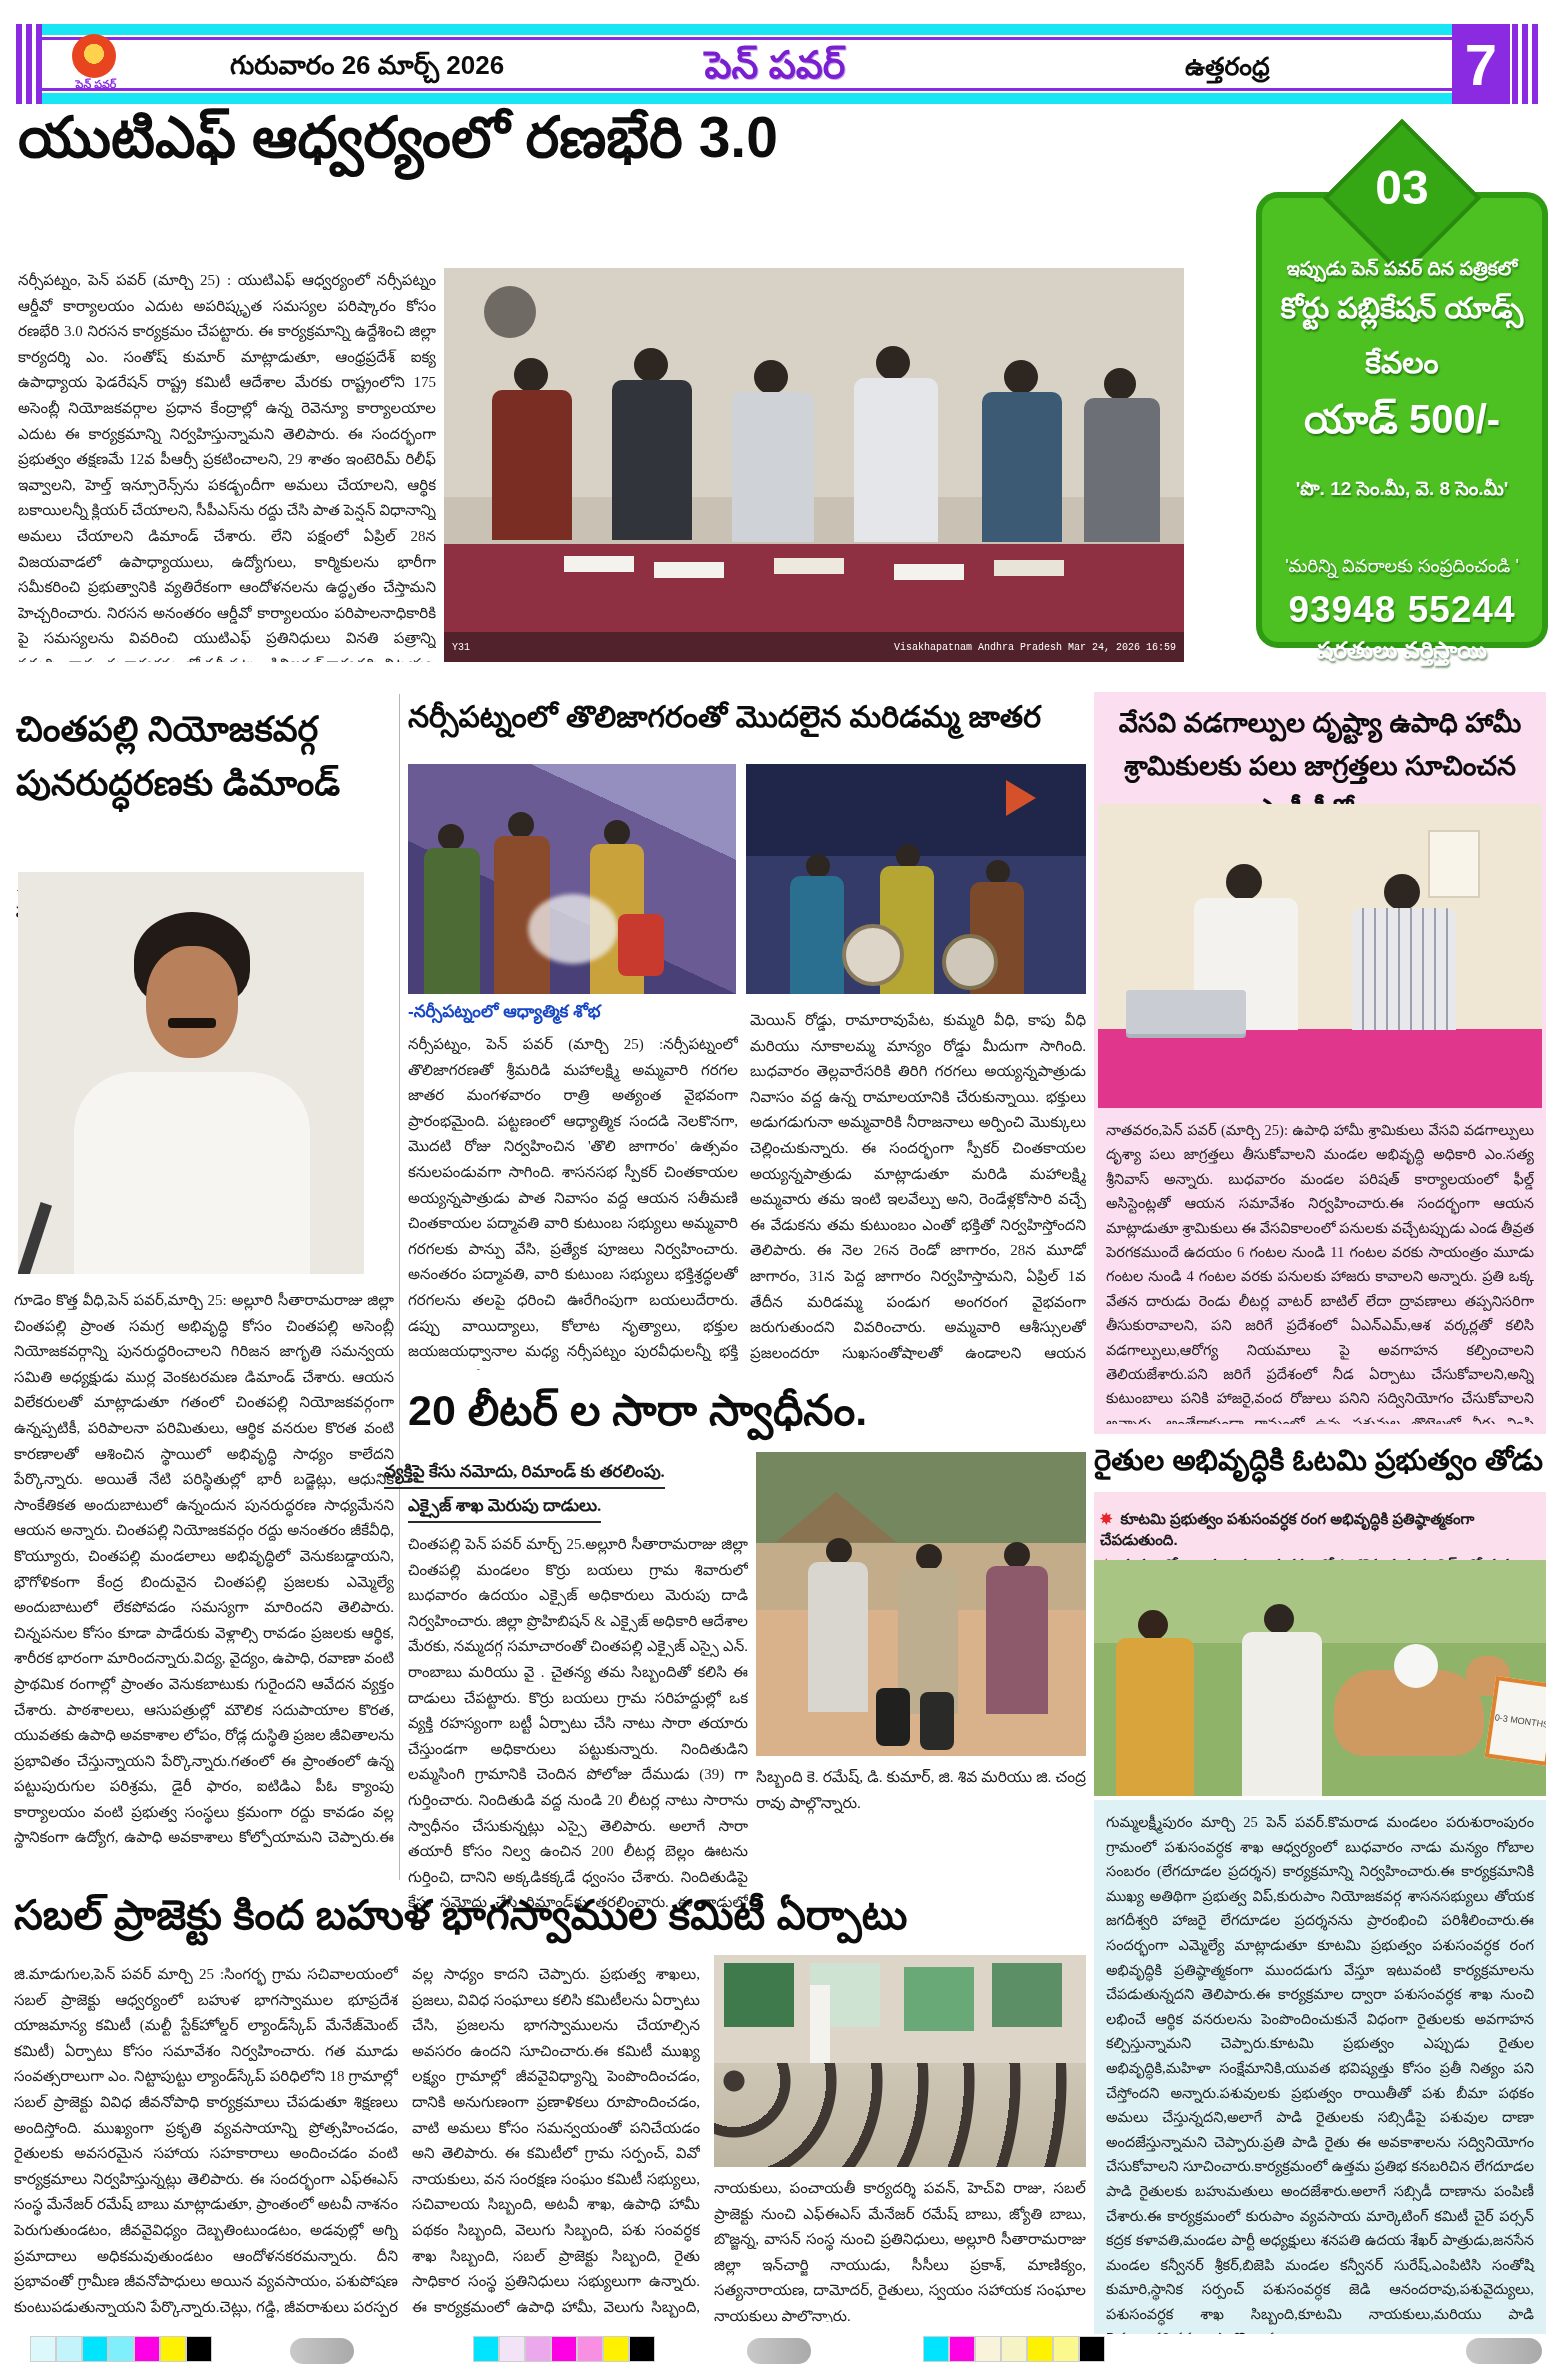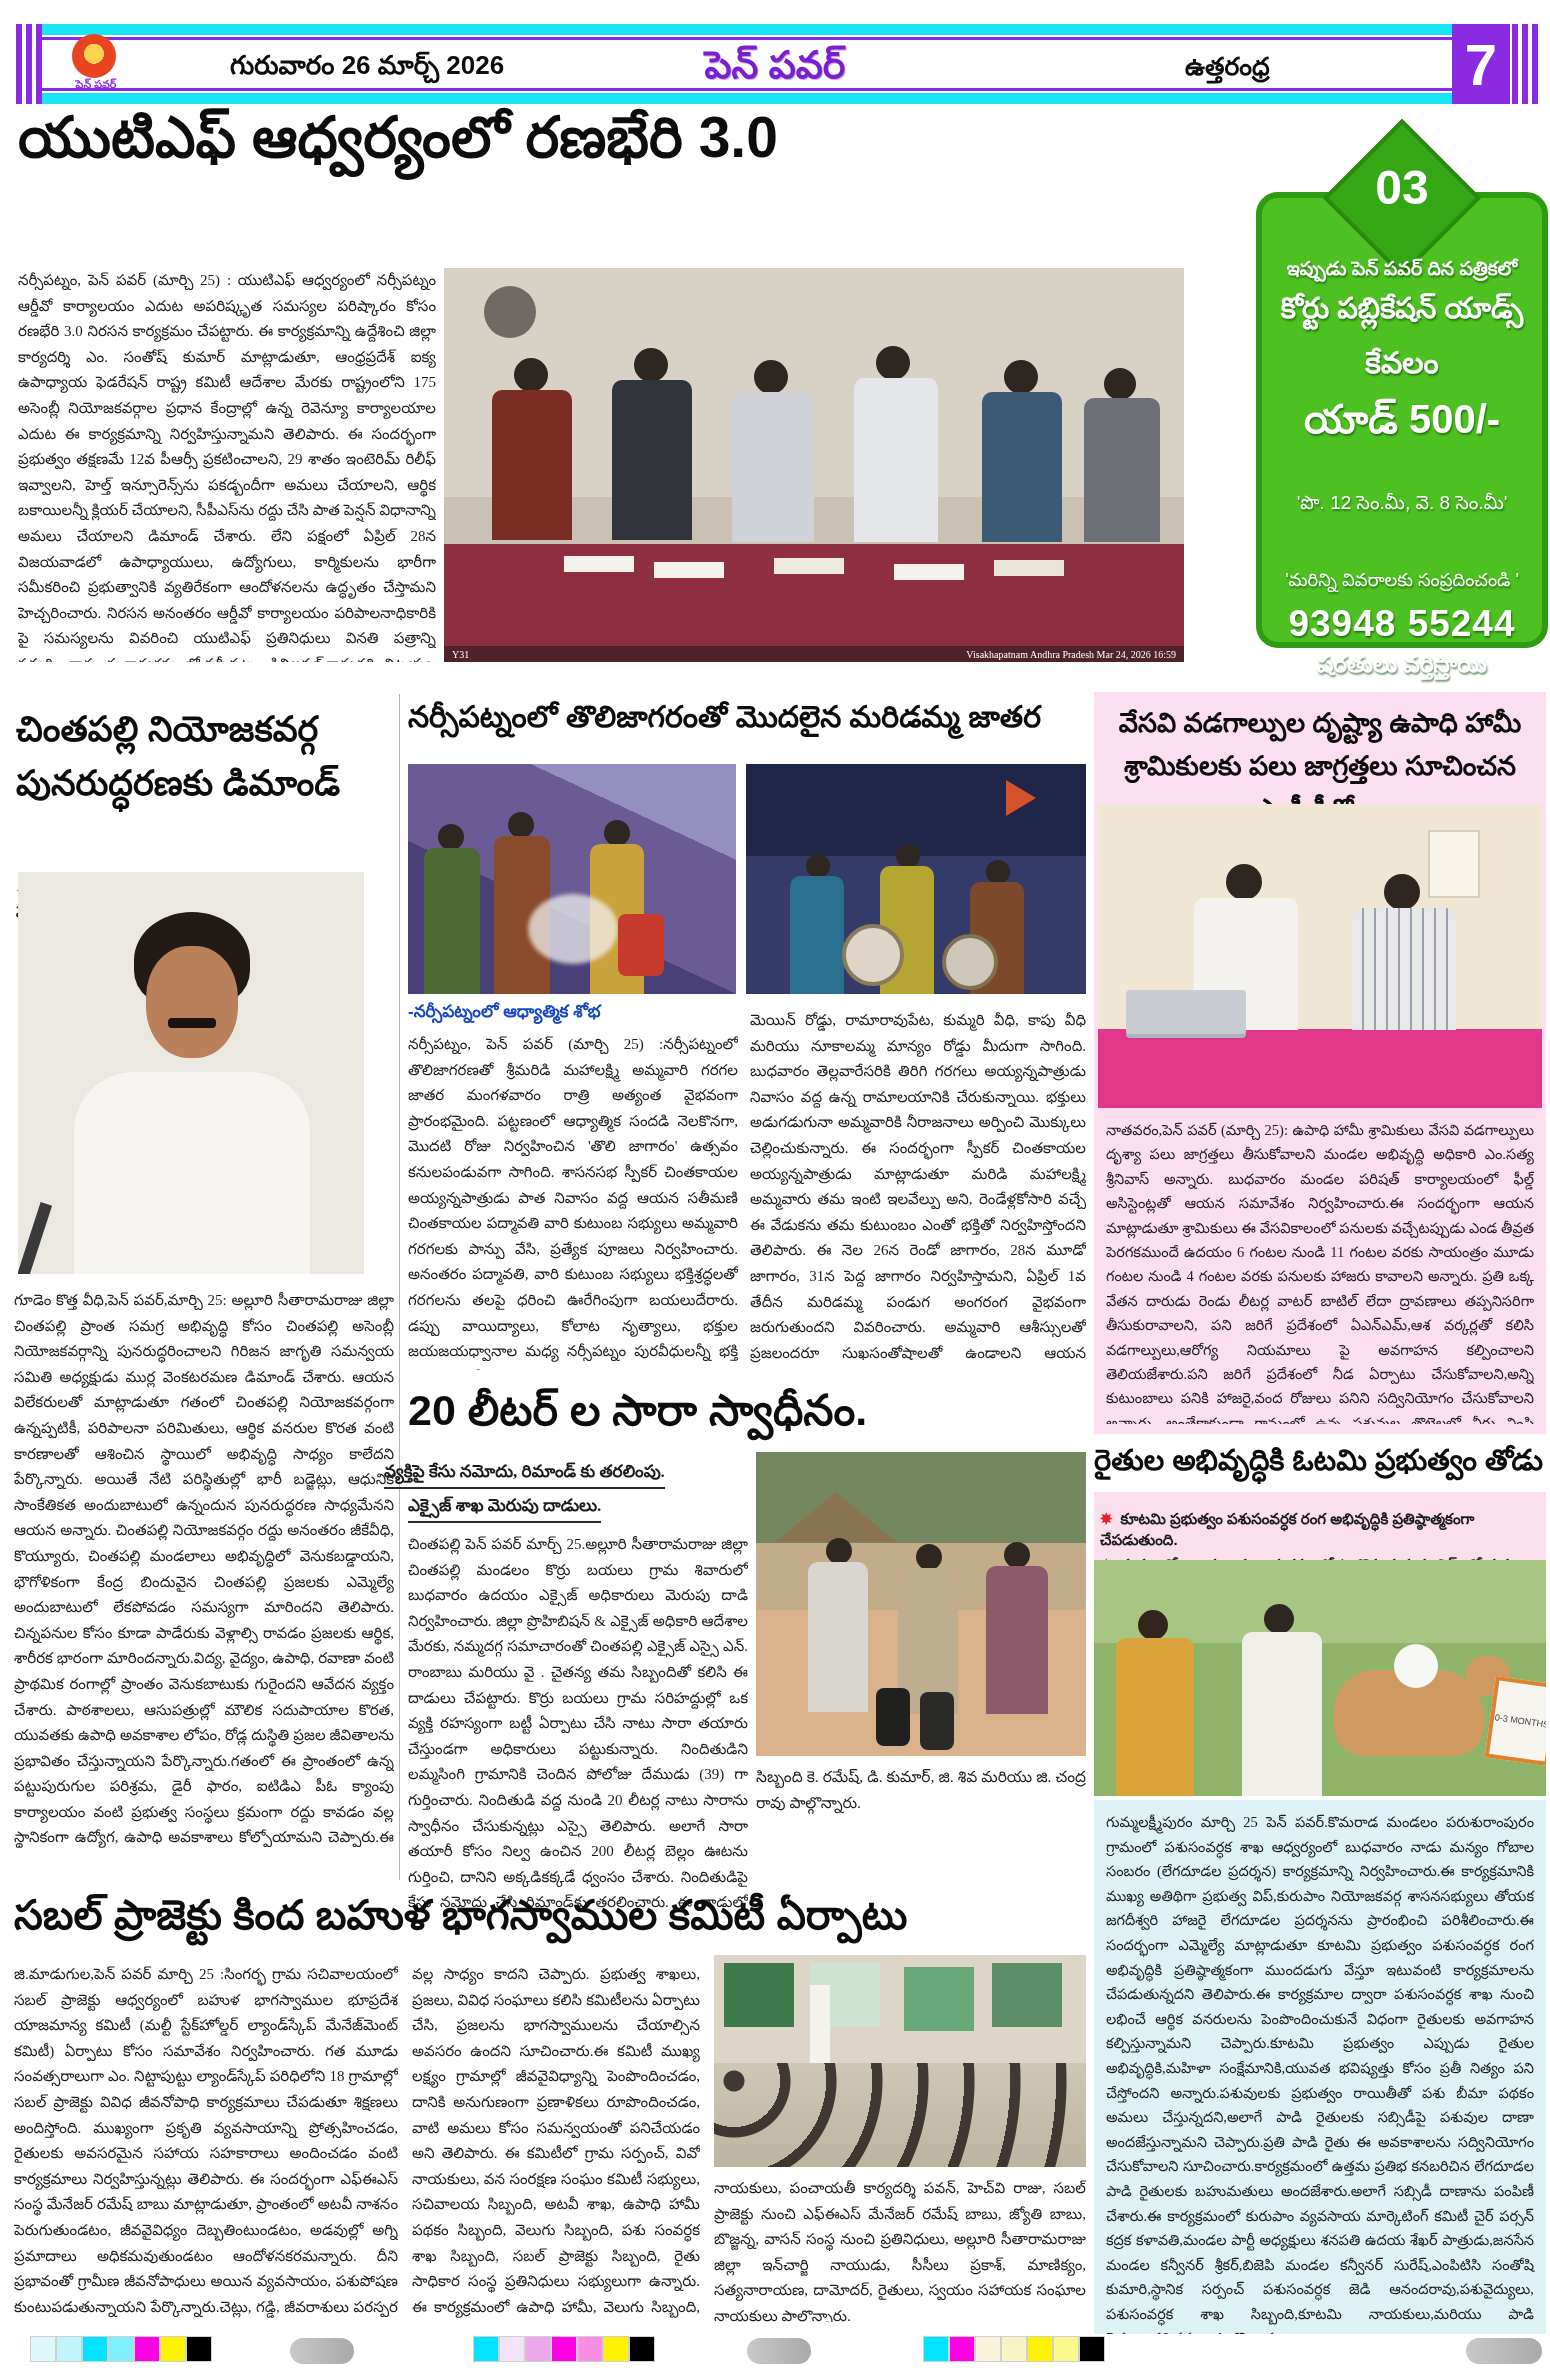--- a/index.html
+++ b/index.html
@@ -35,22 +35,22 @@
   .ad-t{position:relative;text-align:center;color:#fff;font-weight:bold;
         font-family:"Liberation Sans",sans-serif;text-shadow:1px 2px 2px rgba(0,60,0,.55);}
   
   .u-sub{font-size:17px;font-weight:bold;border-bottom:2px solid #2a2a2a;display:inline-block;padding-bottom:2px;}
   .star{color:#e8232a;font-size:15px;margin-right:8px;}
   .kicker{font-size:15px;font-weight:bold;font-family:"Liberation Sans",sans-serif;}
   .cap-blue{color:#1747c4;font-weight:bold;font-size:17px;font-family:"Liberation Sans",sans-serif;}
   
   .head{position:absolute;border-radius:50%;background:#2e2620;}
   .torso{position:absolute;border-radius:10px 10px 0 0;}
-  .wm{position:absolute;left:0;right:0;bottom:0;height:16px;background:rgba(20,20,20,.5);
-      color:#fff;font-size:10px;font-family:Liberation Serif, serif;
+  .wm{position:absolute;left:0;right:0;bottom:0;height:30px;background:rgba(20,20,20,.5);
+      color:#fff;font-size:10px;font-family:Liberation Mono, monospace;
       display:flex;justify-content:space-between;align-items:center;padding:0 8px;}
 </style>
 </head>
 <body>
 
 <div id="page">
 
   <div id="masthead">
     <div class="mh-cyan" style="top:0;"></div>
     <div class="mh-cyan" style="bottom:0;"></div>
@@ -100,21 +100,21 @@
 
   <div id="ad">
     <div class="ad-body"></div>
     <div class="ad-diamond"></div>
     <div class="ad-num">03</div>
     <div style="position:absolute;left:16px;right:16px;top:118px;">
       <div class="ad-t" style="font-size:19px;">ఇప్పుడు పెన్ పవర్ దిన పత్రికలో</div>
       <div class="ad-t" style="font-size:29px;margin-top:8px;">కోర్టు పబ్లికేషన్ యాడ్స్</div>
       <div class="ad-t" style="font-size:30px;margin-top:14px;">కేవలం</div>
       <div class="ad-t" style="font-size:40px;margin-top:10px;">యాడ్ 500/-</div>
-      <div class="ad-t" style="font-size:19px;margin-top:40px;font-weight:normal;">'పొ. 12 సెం.మీ, వె. 8 సెం.మీ'</div>
+      <div class="ad-t" style="font-size:19px;margin-top:26px;font-weight:bold;">'పొ. 12 సెం.మీ, వె. 8 సెం.మీ'</div>
       <div class="ad-t" style="font-size:18px;margin-top:52px;font-weight:normal;">'మరిన్ని వివరాలకు సంప్రదించండి '</div>
       <div class="ad-t" style="font-size:37px;margin-top:8px;letter-spacing:1px;">93948 55244</div>
       <div class="ad-t" style="font-size:23px;margin-top:6px;">షరతులు వర్తిస్తాయి</div>
     </div>
   </div>
 
   <div class="vline" style="left:399px;top:694px;height:1186px;"></div>
 
   <div class="abs hd" style="left:16px;top:702px;width:378px;font-size:35px;line-height:1.55;">చింతపల్లి నియోజకవర్గ పునరుద్ధరణకు డిమాండ్</div>
   <div class="abs" style="left:16px;top:834px;width:378px;margin-top:48px;">

